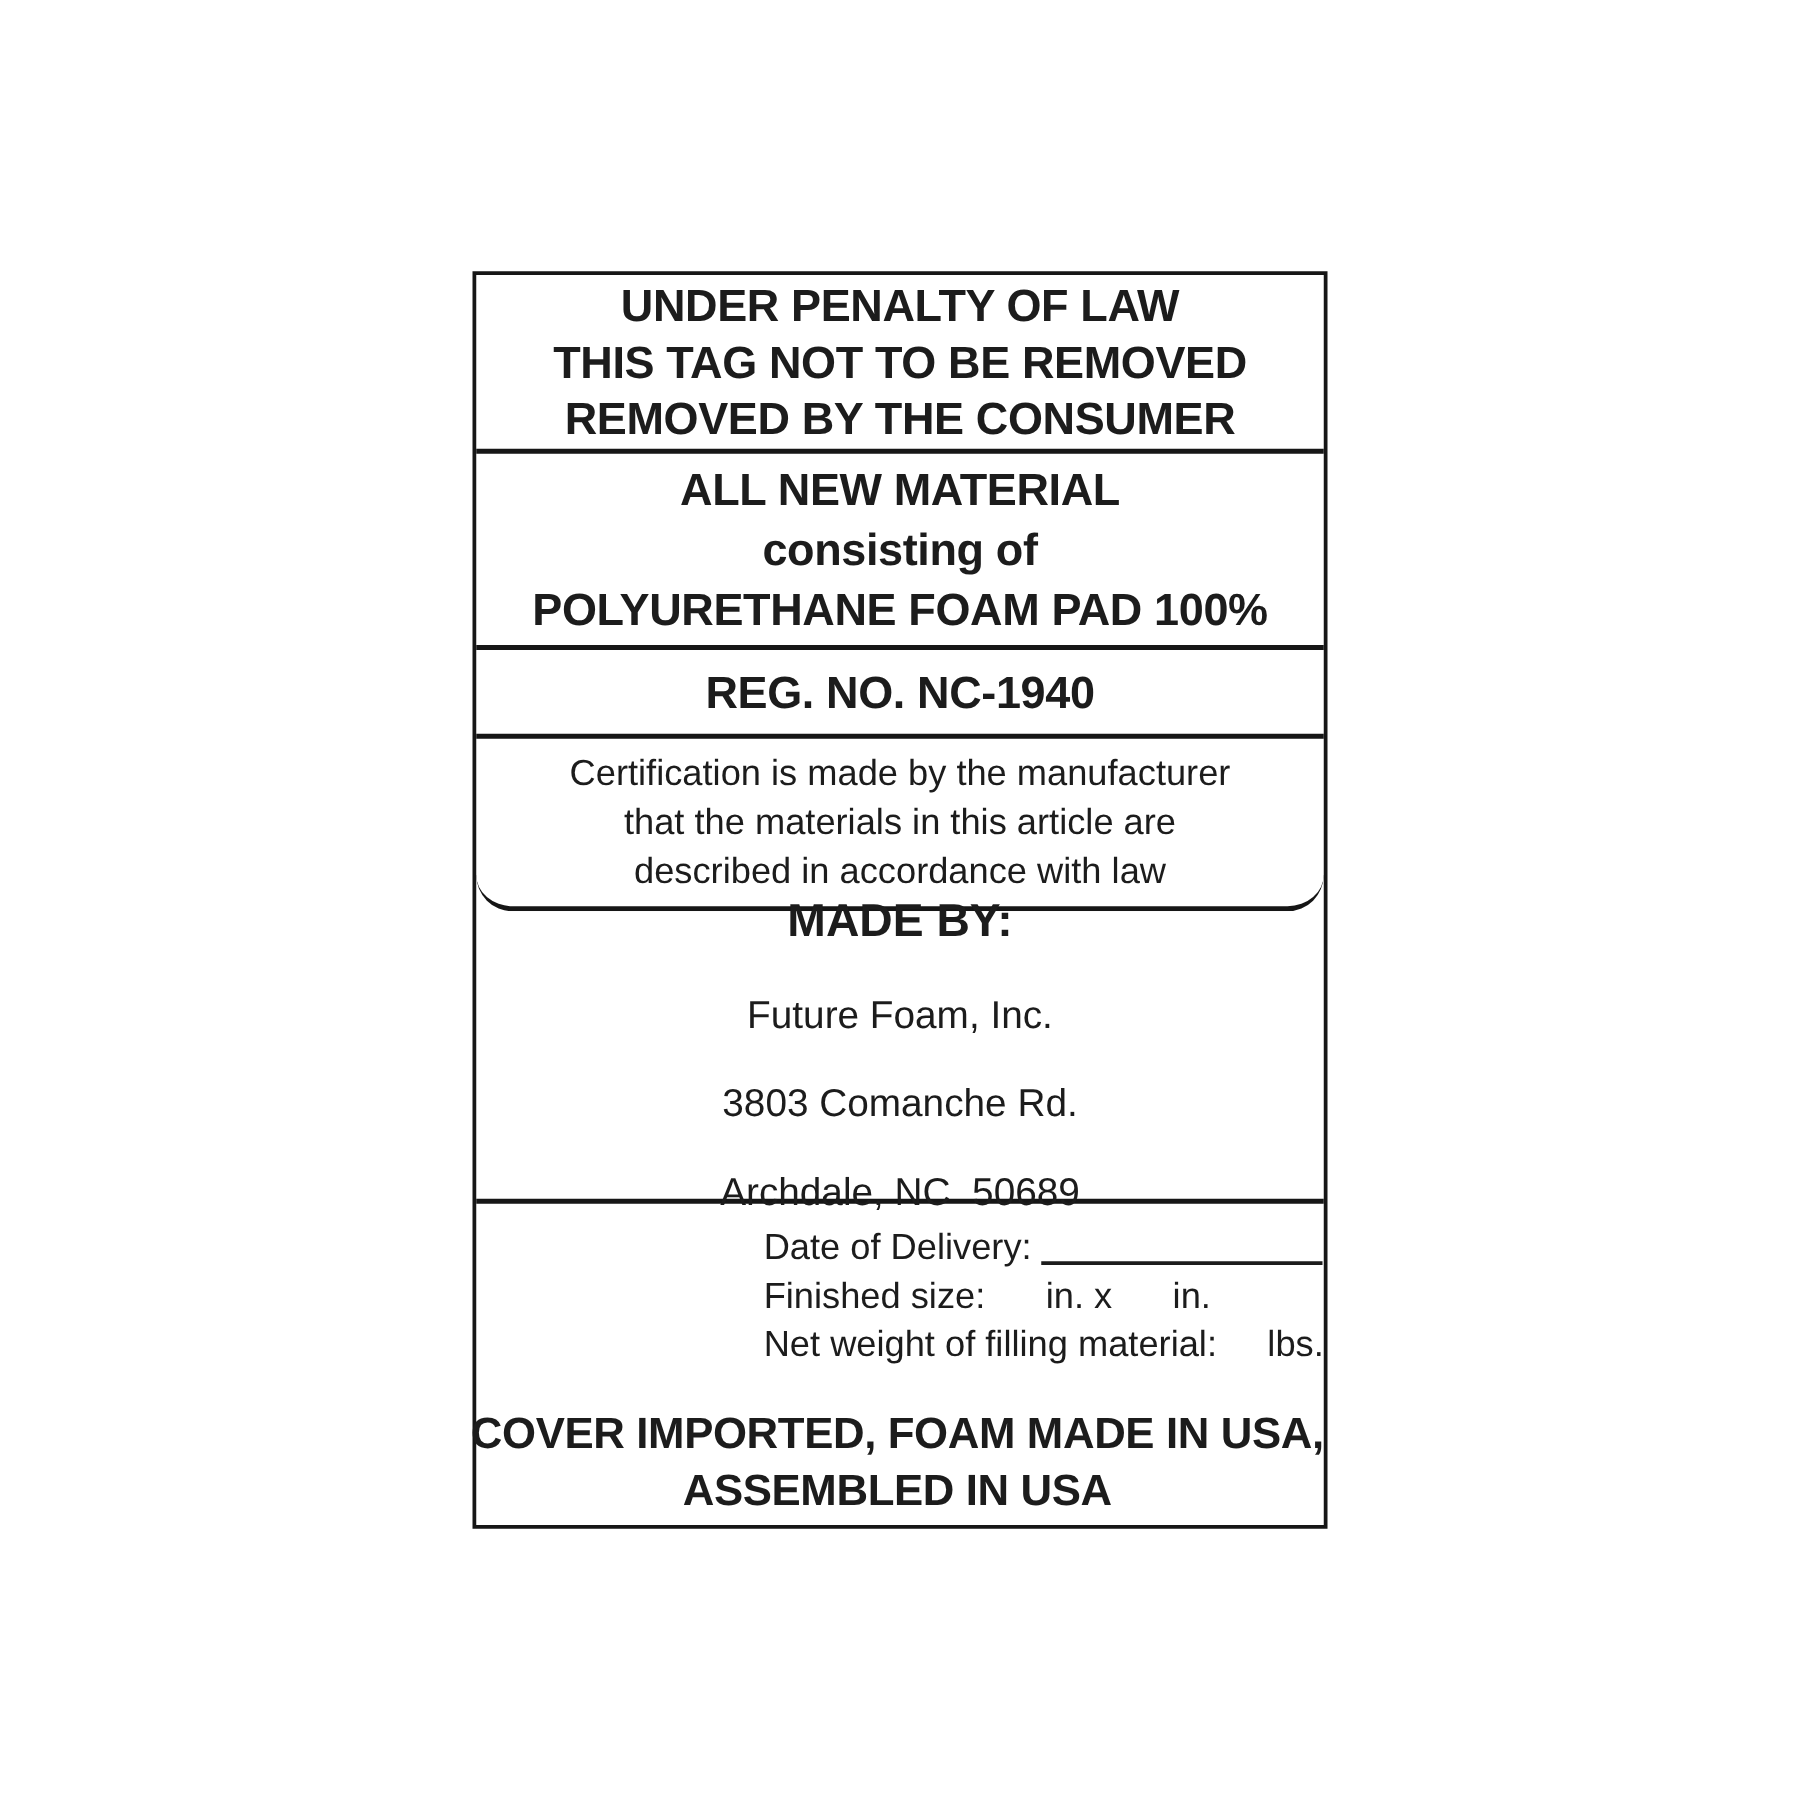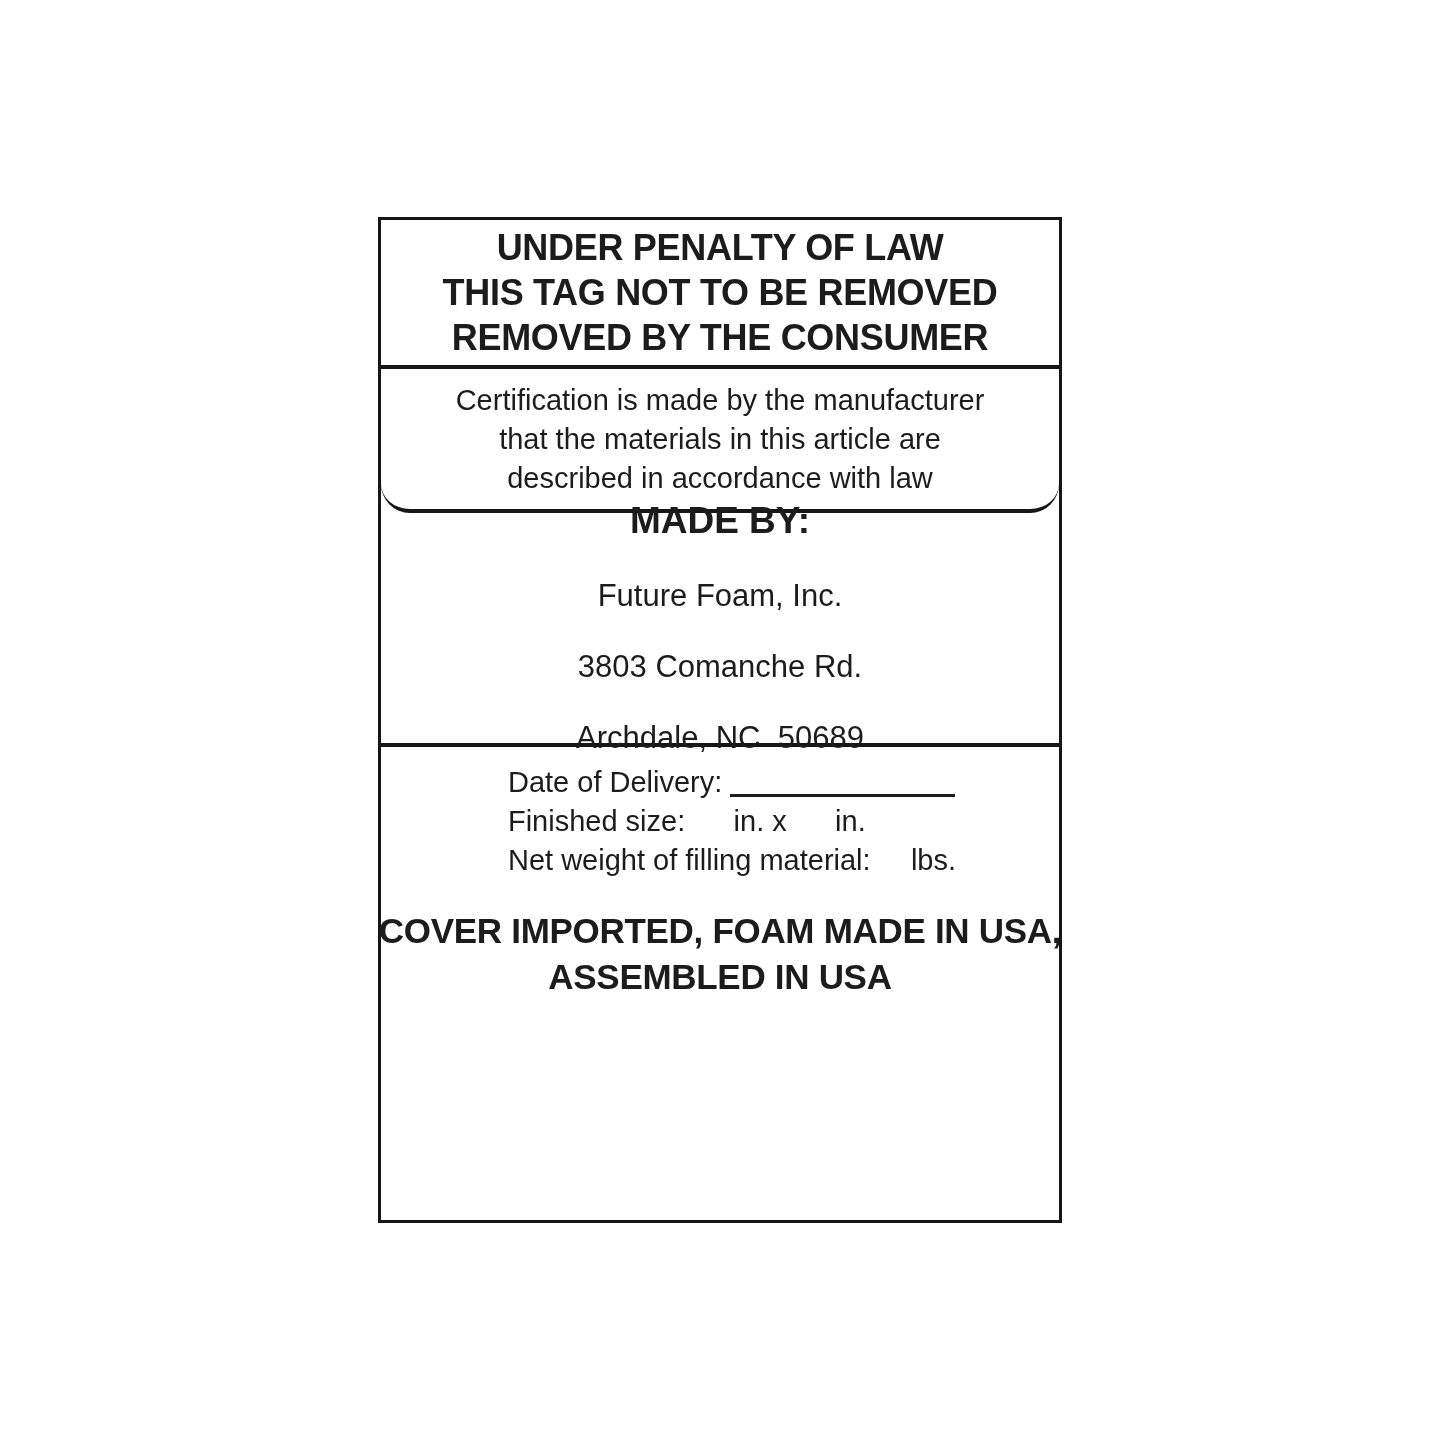--- a/index.html
+++ b/index.html
@@ -39,21 +39,21 @@
   }
   .sec:last-child { border-bottom: none; }
   .s1 { height: 149px; }
   .s2 { height: 164px; }
   .s3 { height: 74px; }
   .s4 { height: 144px; border-radius: 29px; }
   .s5 { height: 234px; }
   .s6 {
     height: 267px;
     justify-content: flex-start;
-    align-items: center;
+    align-items: flex-end;
     text-align: left;
     padding-top: 16px;
   }
   .bold-line {
     font-weight: bold;
     font-size: 36px;
     line-height: 45px;
     letter-spacing: -0.3px;
     white-space: nowrap;
   }
@@ -105,21 +105,29 @@
 
 <div class="canvas">
   <div class="law-tag">
 
     <div class="sec s1">
       <div class="bold-line">UNDER PENALTY OF LAW</div>
       <div class="bold-line">THIS TAG NOT TO BE REMOVED</div>
       <div class="bold-line">REMOVED BY THE CONSUMER</div>
     </div>
 
+    <div class="sec s2">
+      <div class="bold-line">ALL NEW MATERIAL</div>
+      <div class="bold-line">consisting of</div>
+      <div class="bold-line">POLYURETHANE FOAM PAD 100%</div>
+    </div>
 
+    <div class="sec s3">
+      <div class="bold-line">REG. NO. NC-1940</div>
+    </div>
 
     <div class="sec s4">
       <div class="reg-line">Certification is made by the manufacturer</div>
       <div class="reg-line">that the materials in this article are</div>
       <div class="reg-line">described in accordance with law</div>
     </div>
 
     <div class="sec s5">
       <div class="heading">MADE BY:</div>
       <div class="reg-line">Future Foam, Inc.</div>

